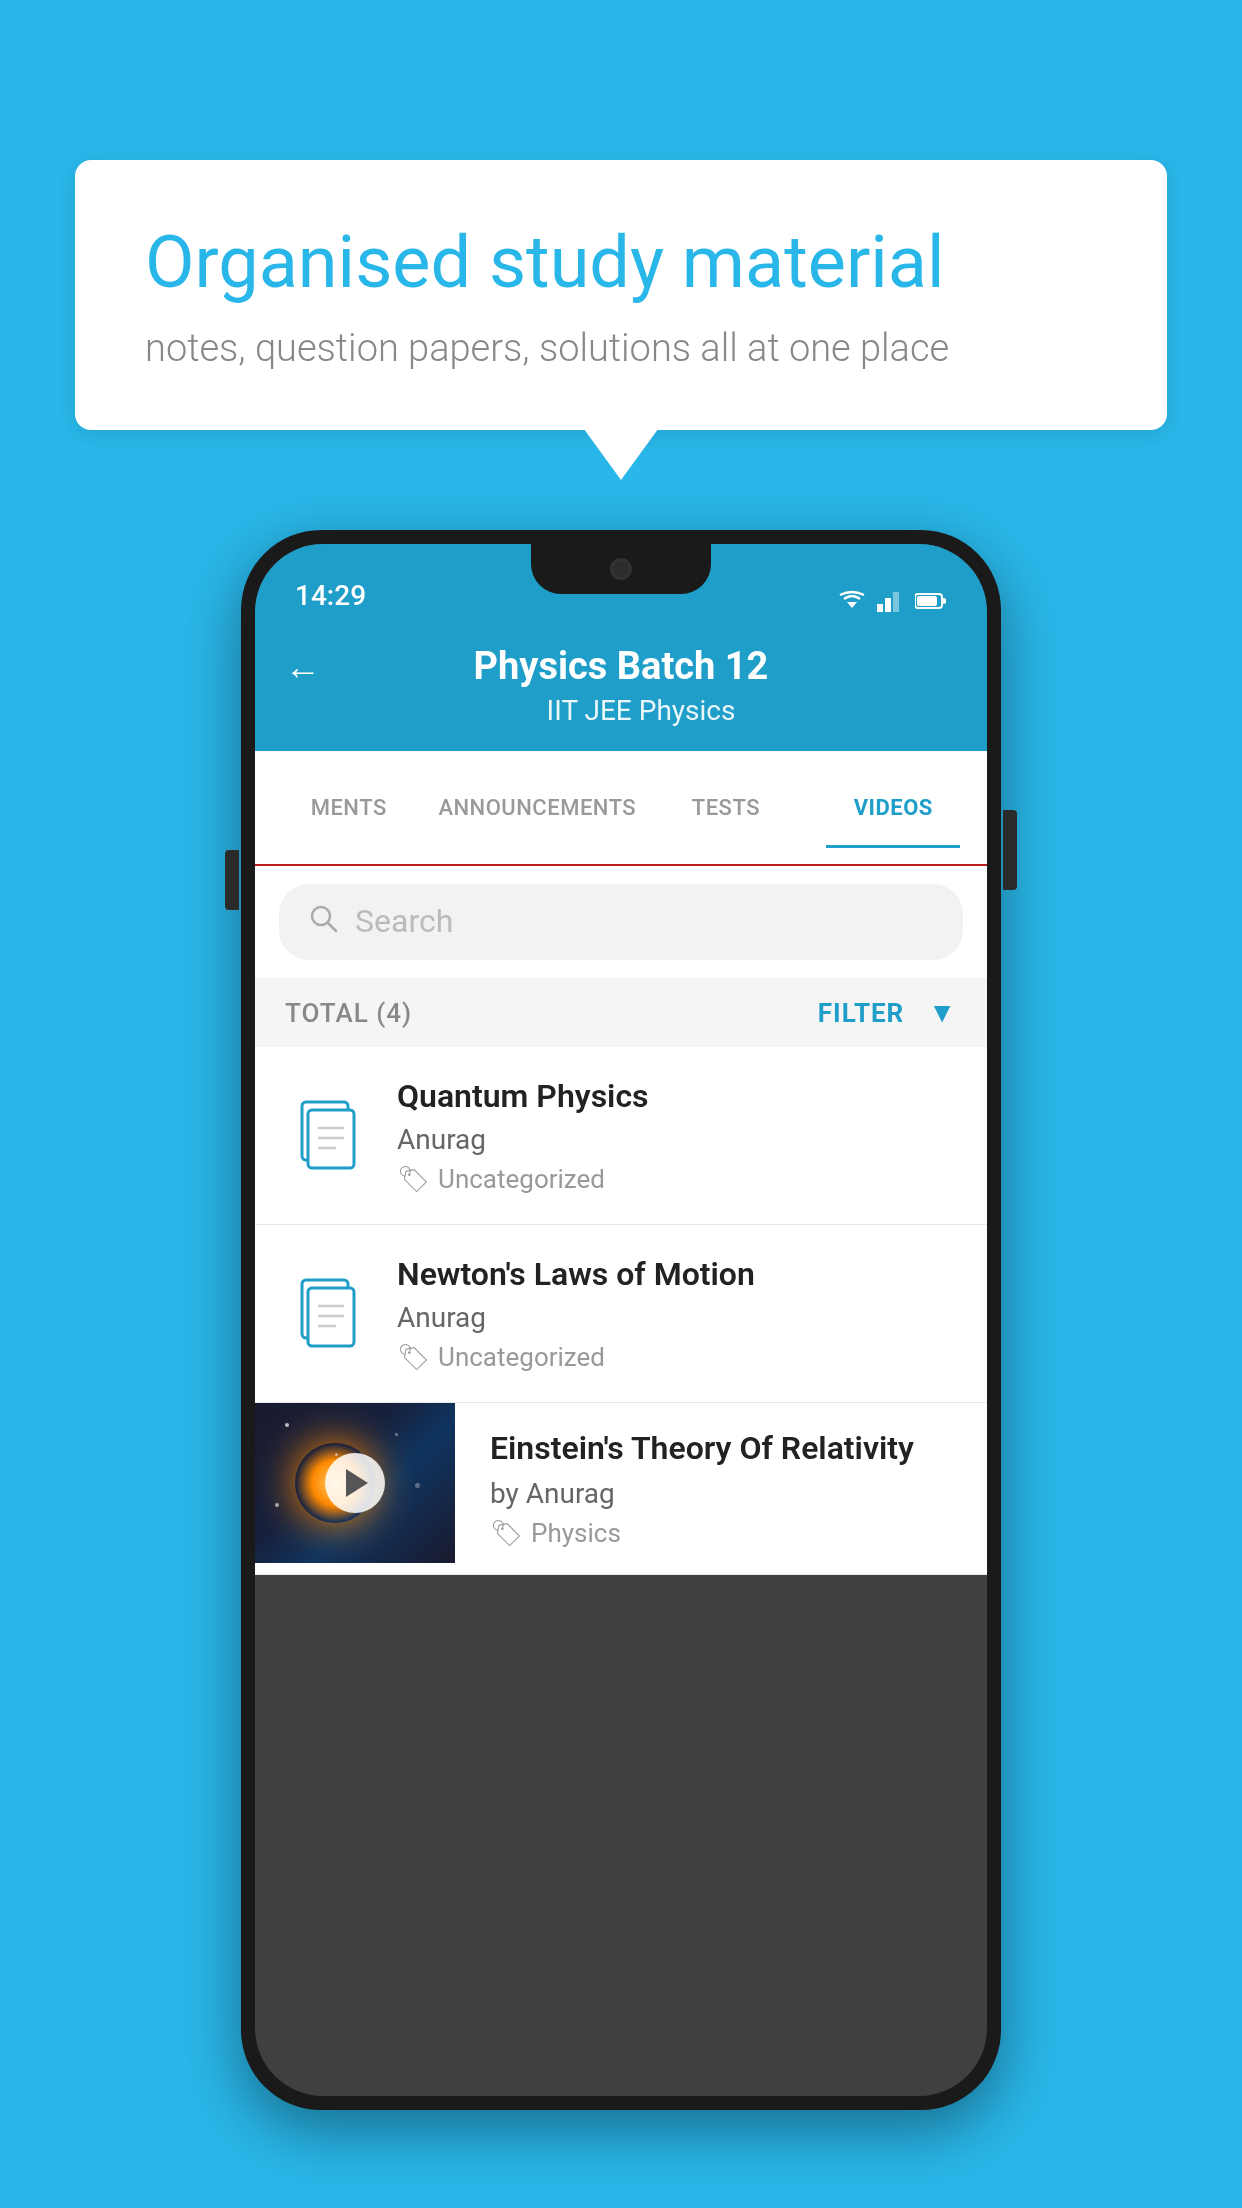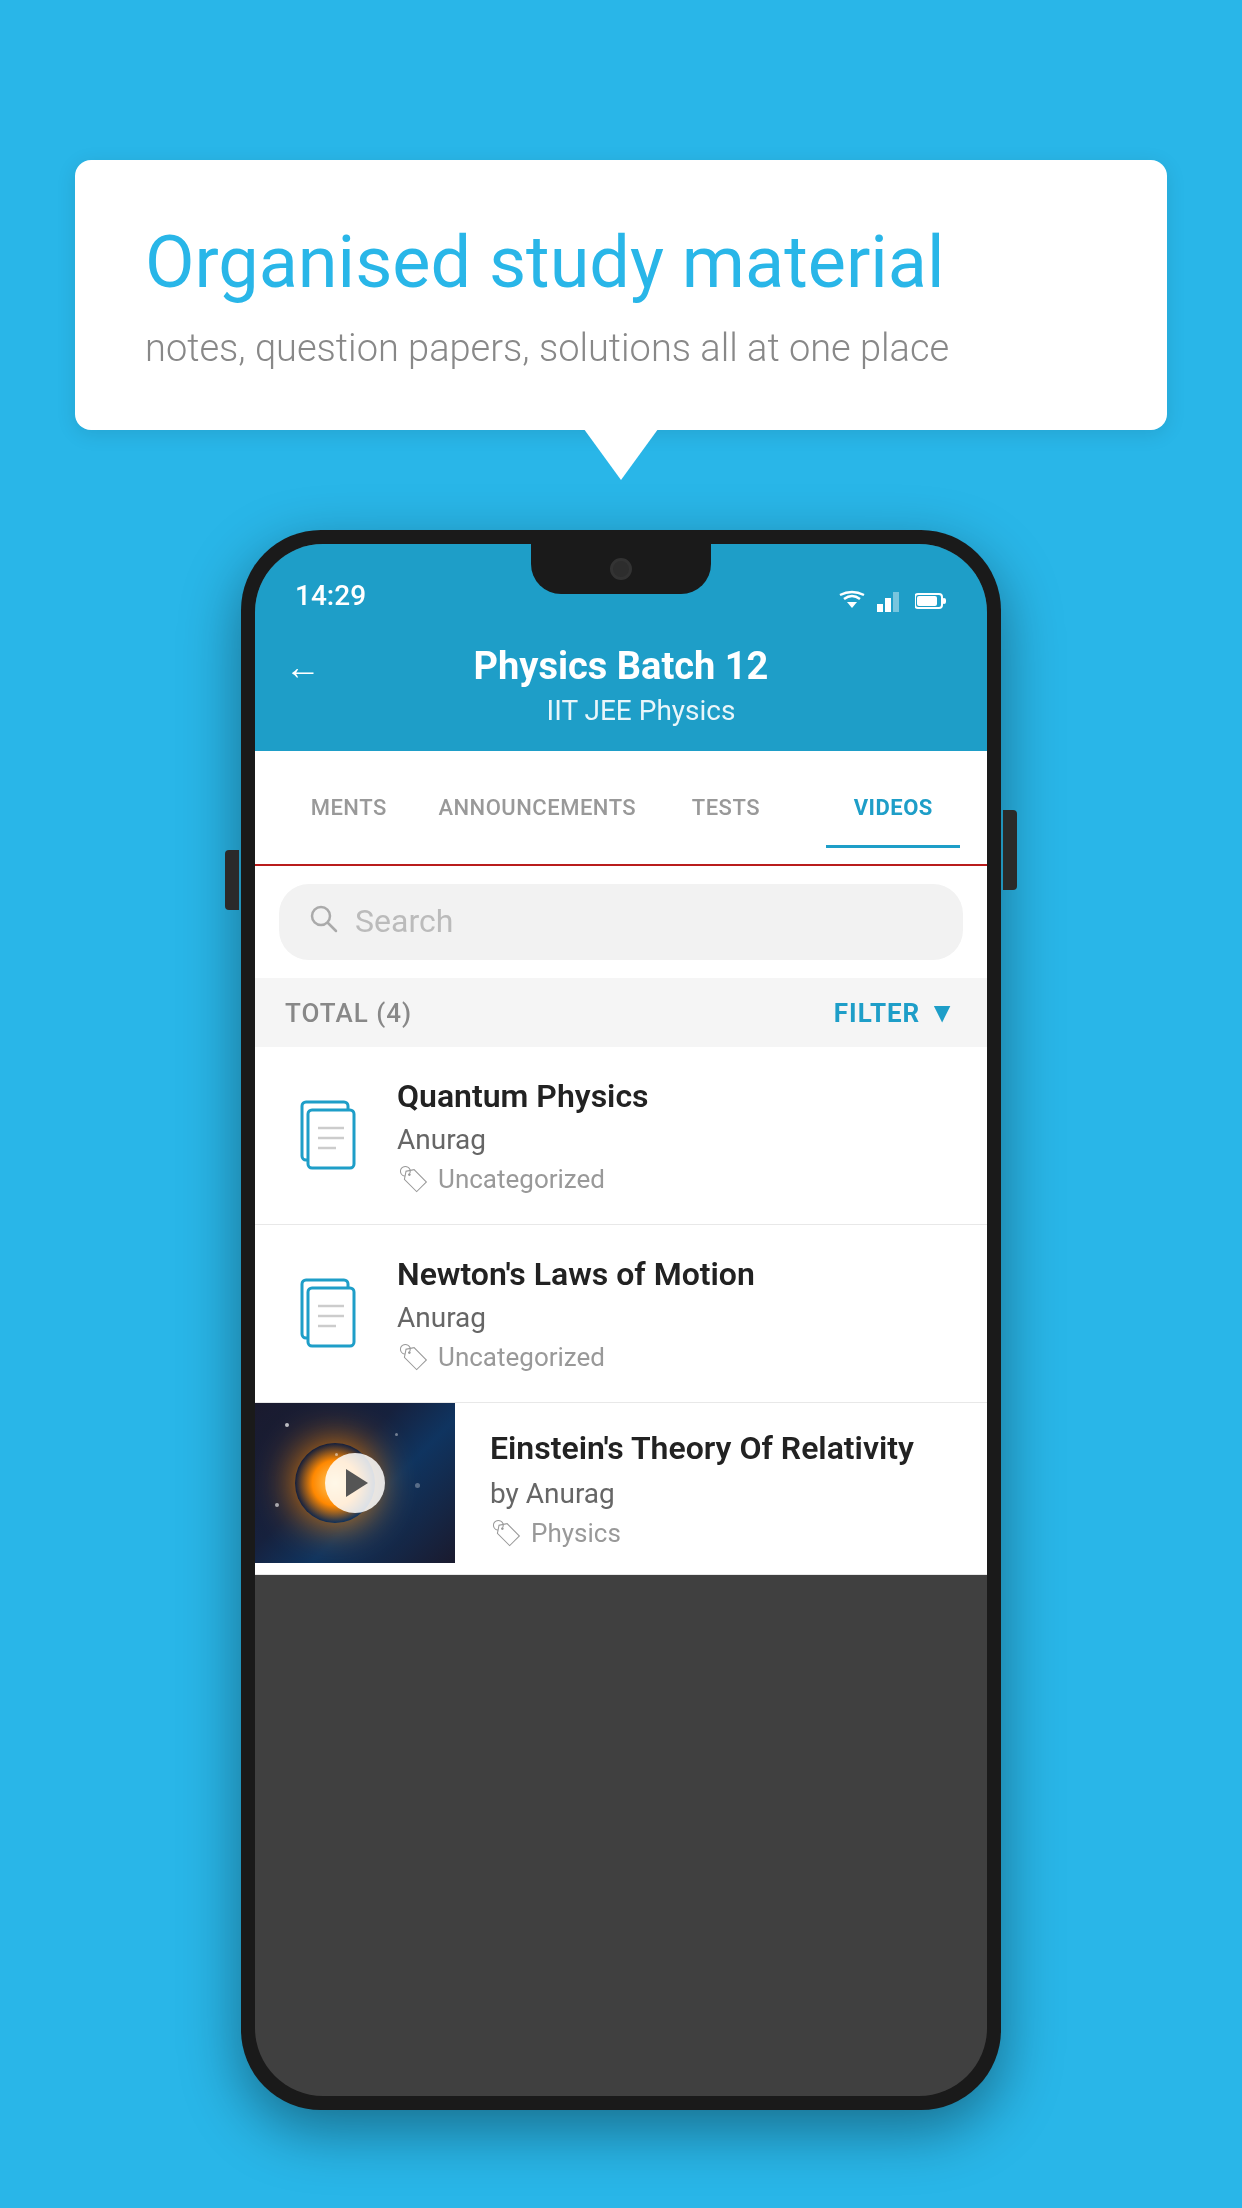--- a/index.html
+++ b/index.html
@@ -260,21 +260,21 @@
       font-weight: 500;
       letter-spacing: 1px;
     }
 
     .filter-btn {
       color: #1e9ec8;
       font-size: 26px;
       font-weight: 700;
       display: flex;
       align-items: center;
-      gap: 8px;
+      gap: 24px;
       letter-spacing: 1px;
       justify-content: center;
     }
 
     .filter-funnel {
       color: #1e9ec8;
       font-size: 28px;
     }
 
     

